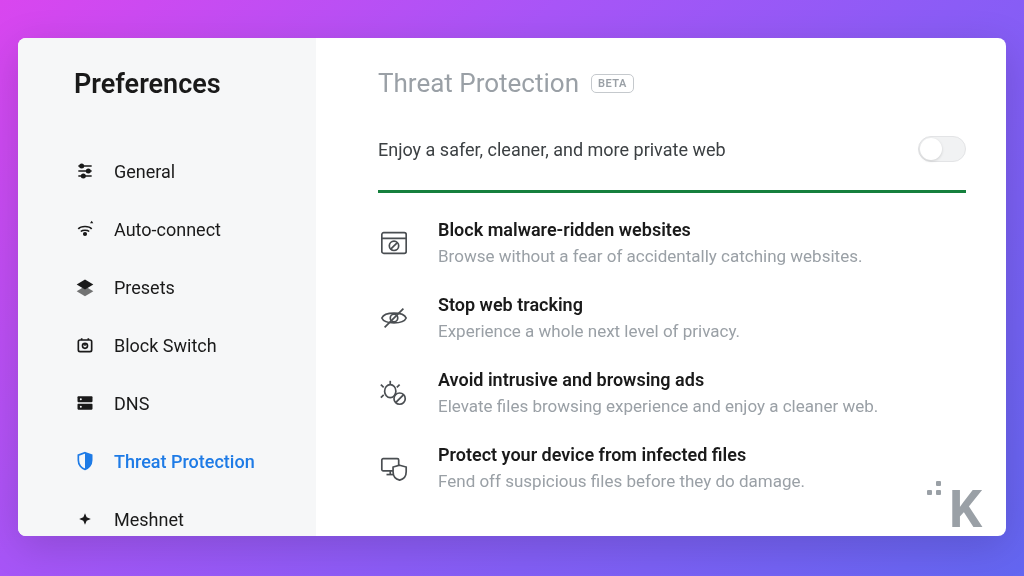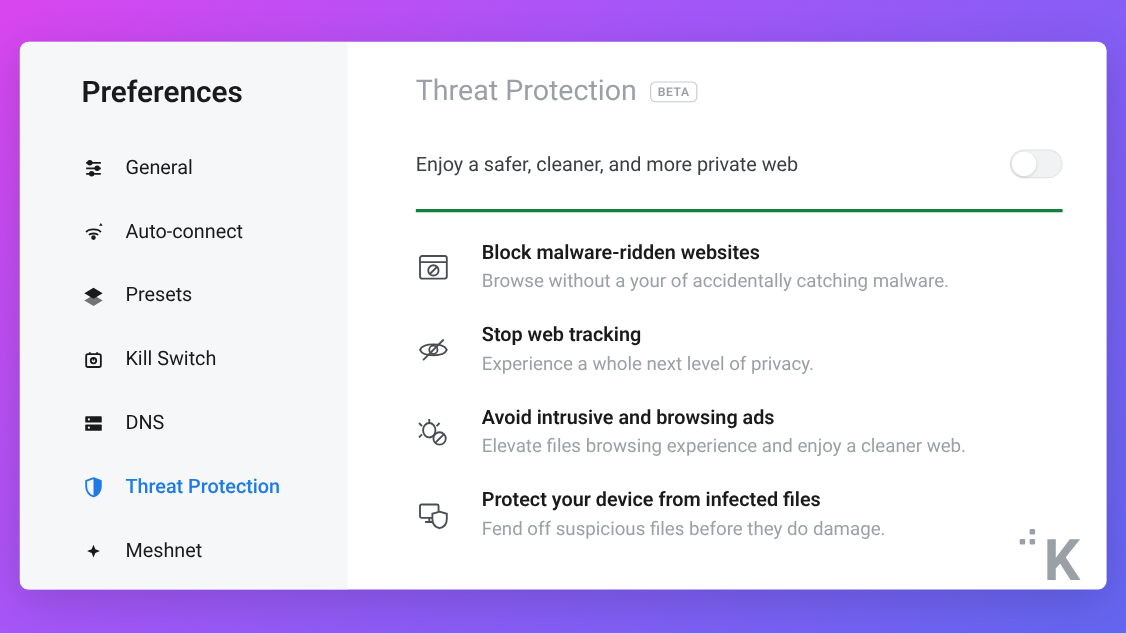--- a/index.html
+++ b/index.html
@@ -24,21 +24,21 @@
     padding: 30px 24px 0 56px;
   }
   .sidebar-title {
     font-size: 27px;
     font-weight: 600;
     color: #1a1a1a;
     margin-bottom: 42px;
   }
   .sidebar-item {
     display: flex;
-    align-items: flex-start;
+    align-items: center;
     gap: 18px;
     height: 58px;
     cursor: pointer;
     color: #1a1a1a;
   }
   .sidebar-item.active { color: #1e7be6; }
   .sidebar-item .icon { width: 22px; height: 22px; display: flex; align-items: center; justify-content: center; flex: 0 0 22px; }
   .sidebar-item .label { font-size: 18px; font-weight: 400; }
   .sidebar-item.active .label { font-weight: 500; }
 
@@ -188,21 +188,21 @@
 
       <div class="sidebar-item">
         <span class="icon">
           <svg width="20" height="20" viewBox="0 0 24 24" fill="none" stroke="currentColor" stroke-width="2">
               <rect x="4" y="6" width="16" height="14" rx="2"></rect>
               <circle cx="12" cy="13" r="3"></circle>
               <line x1="12" y1="10" x2="12" y2="13"></line>
               <path d="M8 6 V4 M16 6 V4"></path>
             </svg>
         </span>
-        <span class="label">Kill Switch</span>
+        <span class="label">Block Switch</span>
       </div>
 
       <div class="sidebar-item">
         <span class="icon">
           <svg width="20" height="20" viewBox="0 0 24 24" fill="currentColor">
               <rect x="3" y="4" width="18" height="7" rx="1"></rect>
               <rect x="3" y="13" width="18" height="7" rx="1"></rect>
               <circle cx="7" cy="7.5" r="1.2" fill="#f6f7f8"></circle>
               <circle cx="7" cy="16.5" r="1.2" fill="#f6f7f8"></circle>
             </svg>
@@ -247,21 +247,21 @@
         <span class="ficon">
           <svg width="30" height="30" viewBox="0 0 32 32" fill="none" stroke="currentColor" stroke-width="1.8">
               <rect x="3" y="5" width="26" height="22" rx="2"></rect>
               <line x1="3" y1="11" x2="29" y2="11"></line>
               <circle cx="16" cy="19" r="5"></circle>
               <line x1="12.5" y1="22.5" x2="19.5" y2="15.5"></line>
             </svg>
         </span>
         <div class="ftext">
           <div class="ftitle">Block malware-ridden websites</div>
-          <div class="fdesc">Browse without a your of accidentally catching malware.</div>
+          <div class="fdesc">Browse without a fear of accidentally catching websites.</div>
         </div>
       </div>
 
       <div class="feature">
         <span class="ficon">
           <svg width="30" height="30" viewBox="0 0 32 32" fill="none" stroke="currentColor" stroke-width="1.8">
               <path d="M3 16 C6 9, 26 9, 29 16 C26 23, 6 23, 3 16 Z"></path>
               <circle cx="16" cy="16" r="4"></circle>
               <line x1="6" y1="26" x2="26" y2="6"></line>
             </svg>

